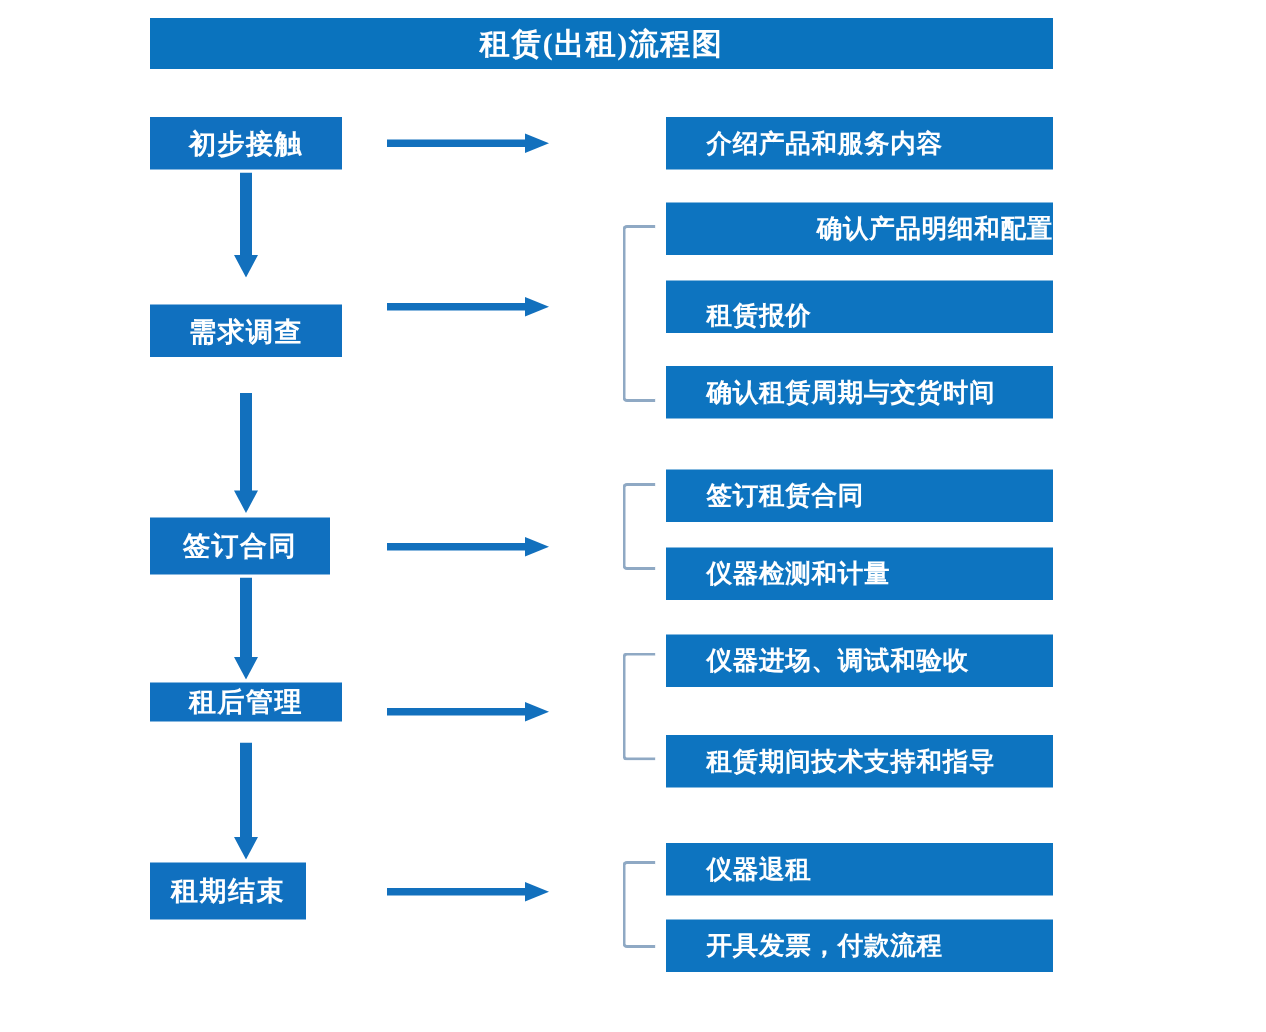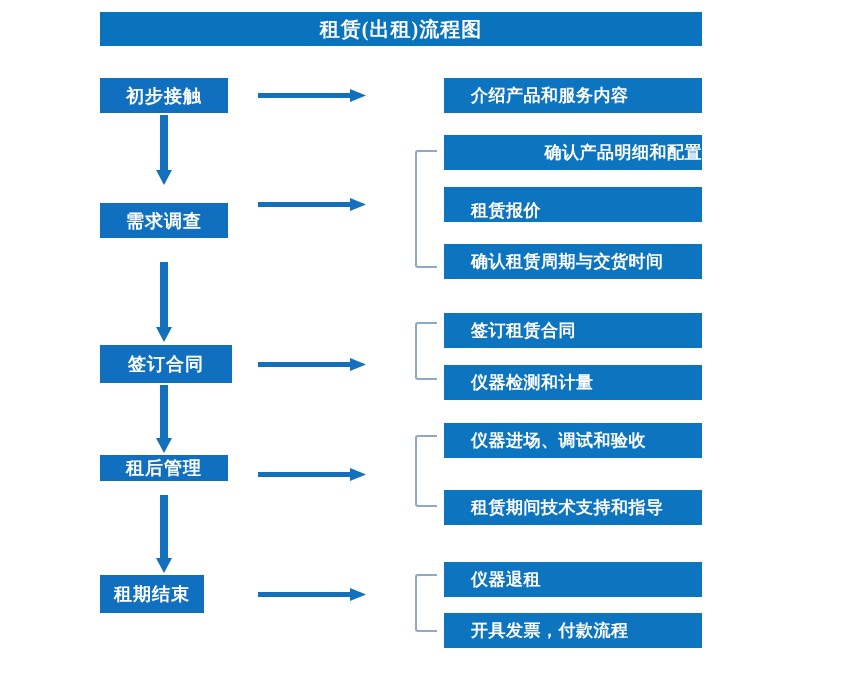--- a/index.html
+++ b/index.html
@@ -93,21 +93,21 @@
 
   <div class="title-bar">租赁(出租)流程图</div>
 
   <div id="layers">
       <div class="stage-box" style="left: 100px; top: 78px; width: 128px; height: 35px;">
         <span>初步接触</span>
       </div>
       <div class="stage-box" style="left: 100px; top: 187px; width: 128px; height: 35px; margin-top: 16px;">
         <span>需求调查</span>
       </div>
-      <div class="stage-box" style="left: 100px; top: 345px; width: 132px; height: 38px;">
+      <div class="stage-box" style="left: 100px; top: 345px; width: 120px; height: 38px;">
         <span>签订合同</span>
       </div>
       <div class="stage-box" style="left: 100px; top: 455px; width: 128px; height: 26px;">
         <span>租后管理</span>
       </div>
       <div class="stage-box" style="left: 100px; top: 575px; width: 104px; height: 38px;">
         <span>租期结束</span>
       </div>
       <div class="detail-box" style="top: 78px;">
         <span>介绍产品和服务内容</span>

